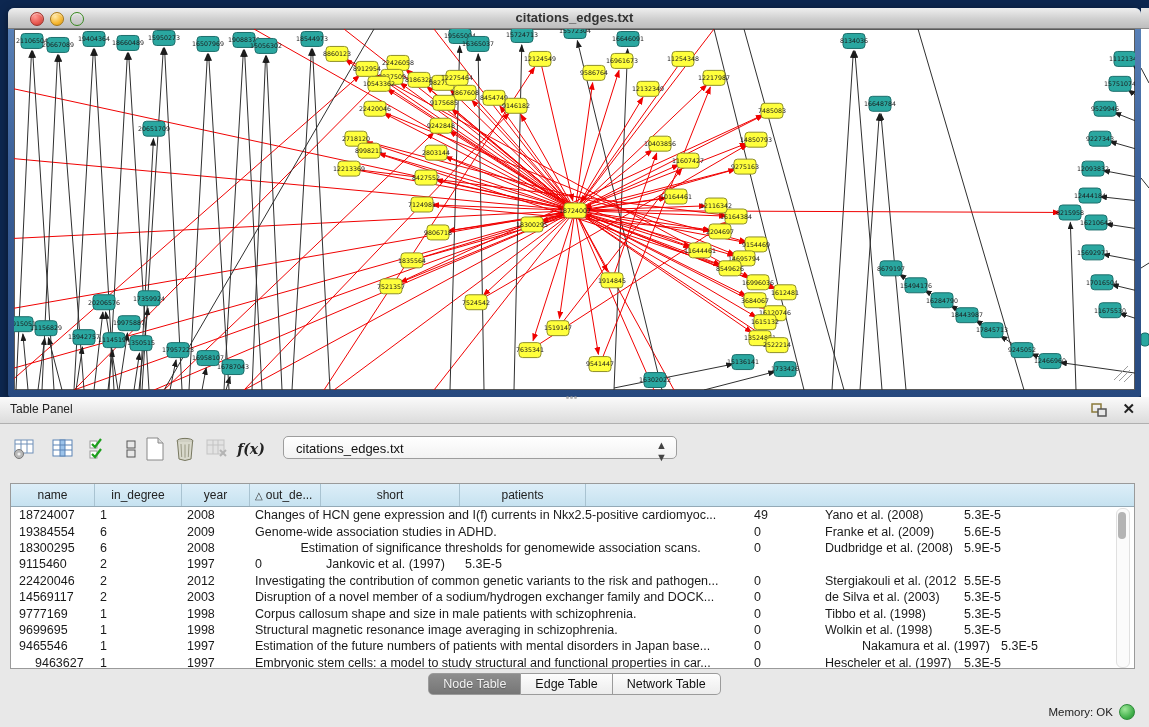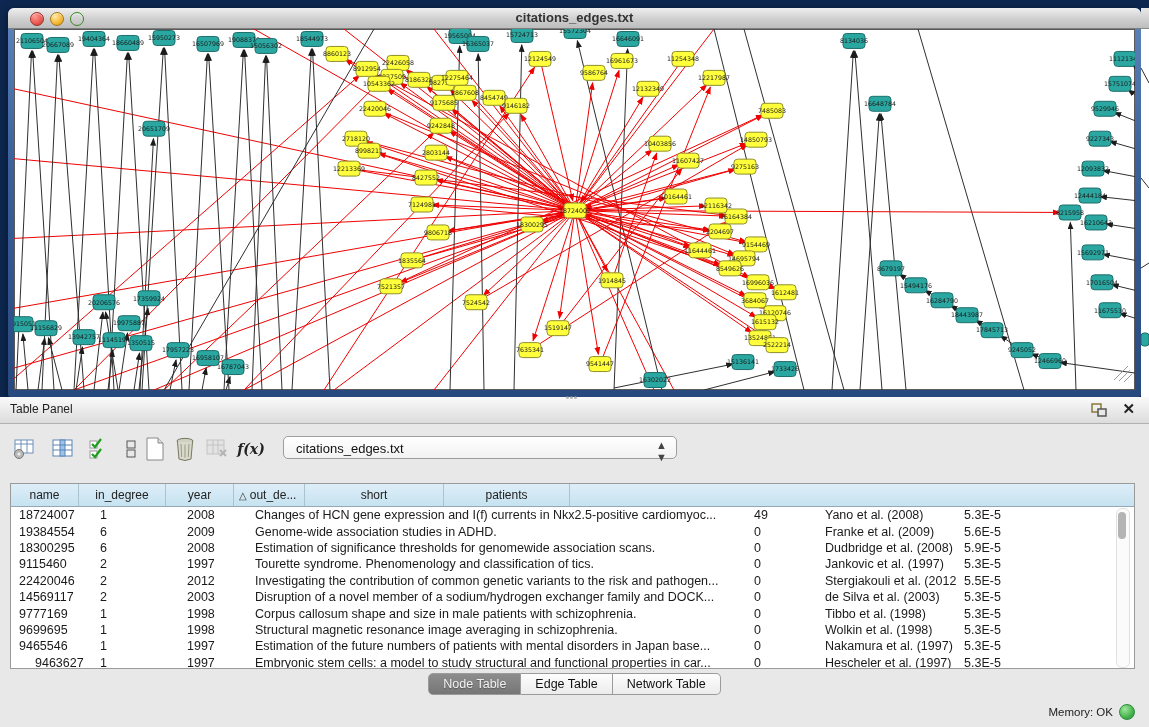--- a/index.html
+++ b/index.html
@@ -559,21 +559,21 @@
         <span class="fx">f(x)</span>
       </div>
       <div class="dropdown">
         <span class="val">citations_edges.txt</span>
         <span class="stepper">▲<br>▼</span>
       </div>
     </div>
 
     <div class="table-wrap">
       <div class="thead" id="thead">
-          <div class="th" style="width: 68px; text-align: right;">
+          <div class="th" style="width: 84px; text-align: right;">
             <span>name</span>
           </div>
           <div class="th" style="width: 87px;">
             <span>in_degree</span>
           </div>
           <div class="th" style="width: 68px;">
             <span>year</span>
           </div>
           <div class="th sorted" style="width: 71px;">
             <span class="sort">△</span>
@@ -602,30 +602,29 @@
             <div class="td" style="width: 68px;">2009</div>
             <div class="td" style="width: 499px;">Genome-wide association studies in ADHD.</div>
             <div class="td" style="width: 71px;">0</div>
             <div class="td" style="width: 139px;">Franke et al. (2009)</div>
             <div class="td" style="width: 126px;">5.6E-5</div>
           </div>
           <div class="trow">
             <div class="td" style="width: 81px;">18300295</div>
             <div class="td" style="width: 87px;">6</div>
             <div class="td" style="width: 68px;">2008</div>
-            <div class="td" style="width: 499px;">Estimation of significance thresholds for genomewide association scans.</div>
+            <div class="td" style="width: 499px; text-align: center;">Estimation of significance thresholds for genomewide association scans.</div>
             <div class="td" style="width: 71px;">0</div>
             <div class="td" style="width: 139px;">Dudbridge et al. (2008)</div>
             <div class="td" style="width: 126px;">5.9E-5</div>
           </div>
           <div class="trow">
             <div class="td" style="width: 81px;">9115460</div>
             <div class="td" style="width: 87px;">2</div>
             <div class="td" style="width: 68px;">1997</div>
-            <div class="td" style="width: 499px;">Tourette syndrome. Phenomenology and classification of tics.</div>
             <div class="td" style="width: 71px;">0</div>
             <div class="td" style="width: 139px;">Jankovic et al. (1997)</div>
             <div class="td" style="width: 126px;">5.3E-5</div>
           </div>
           <div class="trow">
             <div class="td" style="width: 81px;">22420046</div>
             <div class="td" style="width: 87px;">2</div>
             <div class="td" style="width: 68px;">2012</div>
             <div class="td" style="width: 499px;">Investigating the contribution of common genetic variants to the risk and pathogen...</div>
             <div class="td" style="width: 71px;">0</div>
@@ -658,21 +657,21 @@
             <div class="td" style="width: 71px;">0</div>
             <div class="td" style="width: 139px;">Wolkin et al. (1998)</div>
             <div class="td" style="width: 126px;">5.3E-5</div>
           </div>
           <div class="trow">
             <div class="td" style="width: 81px;">9465546</div>
             <div class="td" style="width: 87px;">1</div>
             <div class="td" style="width: 68px;">1997</div>
             <div class="td" style="width: 499px;">Estimation of the future numbers of patients with mental disorders in Japan base...</div>
             <div class="td" style="width: 71px;">0</div>
-            <div class="td" style="width: 139px;">Nakamura et al. (1997)</div>
+            <div class="td" style="width: 139px; margin-left: 37px;">Nakamura et al. (1997)</div>
             <div class="td" style="width: 126px;">5.3E-5</div>
           </div>
           <div class="trow">
             <div class="td" style="width: 81px; padding-left: 24px;">9463627</div>
             <div class="td" style="width: 87px;">1</div>
             <div class="td" style="width: 68px;">1997</div>
             <div class="td" style="width: 499px;">Embryonic stem cells: a model to study structural and functional properties in car...</div>
             <div class="td" style="width: 71px;">0</div>
             <div class="td" style="width: 139px;">Hescheler et al. (1997)</div>
             <div class="td" style="width: 126px;">5.3E-5</div>

